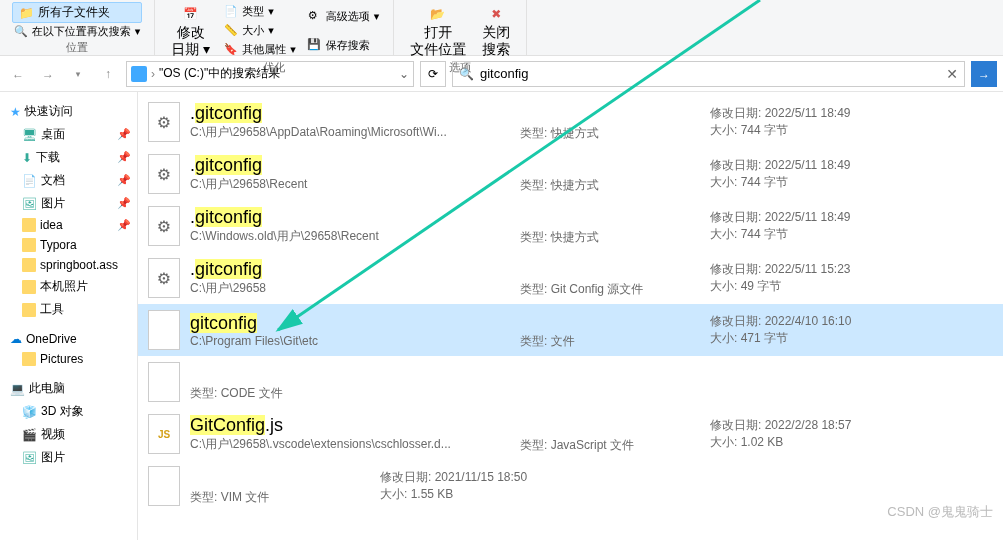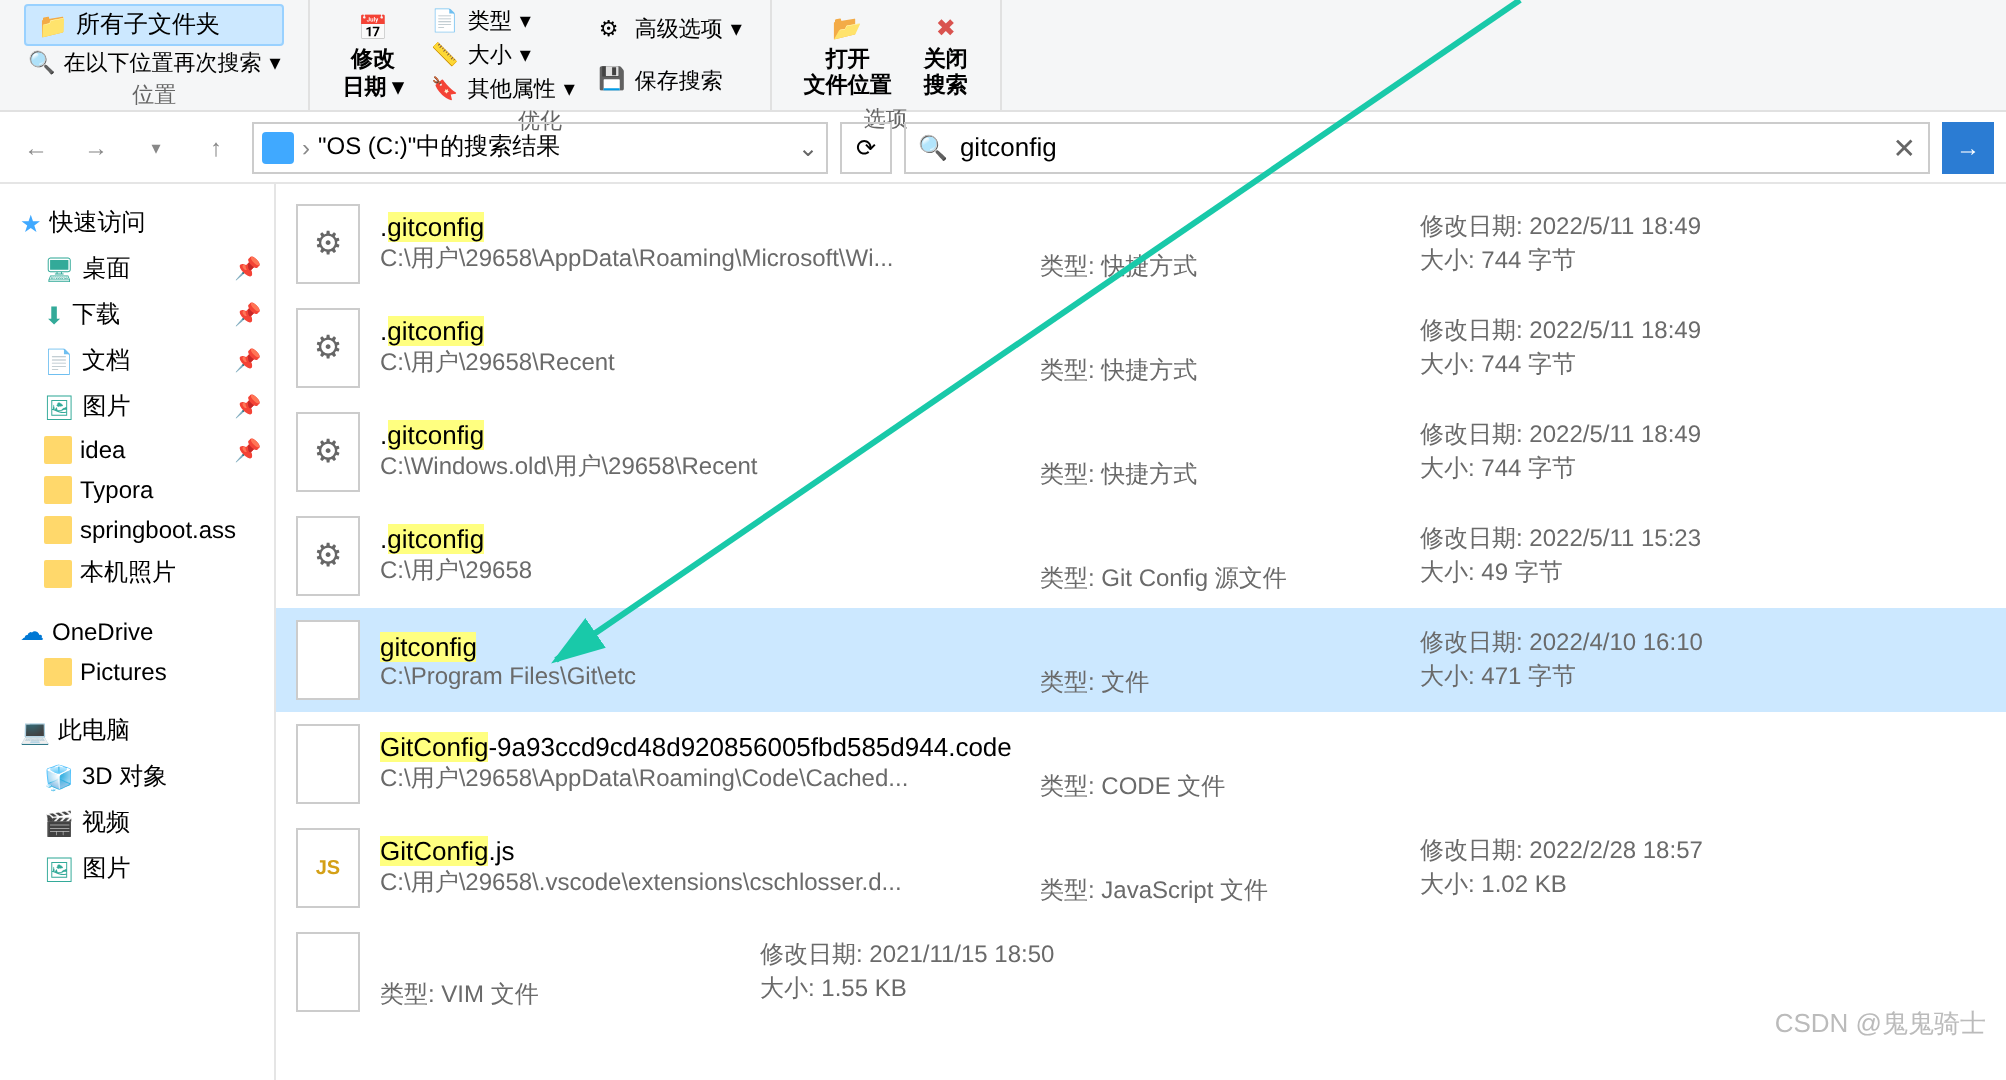--- a/index.html
+++ b/index.html
@@ -4,21 +4,21 @@
 <style>
 * { margin: 0; padding: 0; box-sizing: border-box; font-family: "Microsoft YaHei", "Segoe UI", sans-serif; }
 body { width: 1003px; height: 540px; background: #fff; overflow: hidden; position: relative; font-size: 12px; }
 
 .ribbon { height: 56px; background: #f5f6f7; border-bottom: 1px solid #e1e1e1; display: flex; }
 .ribbon-group { display: flex; flex-direction: column; border-right: 1px solid #e1e1e1; padding: 2px 8px 0; }
 .ribbon-group-items { display: flex; flex: 1; }
 .ribbon-group-label { text-align: center; color: #666; font-size: 11px; padding-bottom: 2px; }
 .ribbon-btn-v { display: flex; flex-direction: column; align-items: center; justify-content: center; padding: 2px 8px; cursor: pointer; }
 .ribbon-btn-v .ico { width: 20px; height: 20px; display: flex; align-items: center; justify-content: center; }
-.ribbon-btn-v .lbl { font-size: 11px; text-align: center; line-height: 1.2; font-weight: bold; }
+.ribbon-btn-v .lbl { font-size: 14px; text-align: center; line-height: 1.2; }
 .ribbon-subcol { display: flex; flex-direction: column; justify-content: space-around; padding: 0 4px; }
 .ribbon-subitem { display: flex; align-items: center; gap: 4px; font-size: 11px; padding: 1px 2px; cursor: pointer; white-space: nowrap; }
 .ribbon-subitem .mini-ico { width: 14px; height: 14px; }
 .pill { background: #cce8ff; border: 1px solid #99d1ff; border-radius: 2px; padding: 1px 6px; display: flex; align-items: center; gap: 4px; cursor: pointer; }
 
 .addrbar { height: 36px; display: flex; align-items: center; gap: 6px; padding: 4px 6px; border-bottom: 1px solid #e5e5e5; }
 .navbtn { width: 24px; height: 24px; display: flex; align-items: center; justify-content: center; color: #888; cursor: pointer; }
 .breadcrumb { flex: 0 0 288px; height: 26px; border: 1px solid #ccc; display: flex; align-items: center; padding: 0 4px; gap: 4px; cursor: text; }
 .bc-ico { width: 16px; height: 16px; background: #40a9ff; border-radius: 2px; }
 .bc-sep { color: #888; }
@@ -40,21 +40,21 @@
 
 .results { flex: 1; overflow: auto; padding: 4px 0; position: relative; }
 .result-row { display: flex; padding: 6px 10px; gap: 10px; cursor: pointer; }
 .result-row.selected { background: #cce8ff; }
 .file-ico { width: 32px; height: 40px; flex: 0 0 32px; border: 1px solid #ccc; background: #fff; position: relative; }
 .file-ico.gear::after { content: "⚙"; position: absolute; inset: 0; display: flex; align-items: center; justify-content: center; font-size: 16px; color: #666; }
 .file-ico.js::after { content: "JS"; position: absolute; inset: 0; display: flex; align-items: center; justify-content: center; font-size: 10px; font-weight: bold; color: #d4a017; }
 .col-main { flex: 0 0 320px; display: flex; flex-direction: column; justify-content: center; }
 .col-type { flex: 0 0 180px; display: flex; align-items: flex-end; color: #6a6a6a; }
 .col-meta { flex: 1; display: flex; flex-direction: column; justify-content: center; color: #6a6a6a; }
-.fname { font-size: 13px; color: #000; }
+.fname { font-size: 18px; color: #000; }
 .fname .hl { background: #ffff80; }
 .fpath { font-size: 12px; color: #6a6a6a; white-space: nowrap; overflow: hidden; text-overflow: ellipsis; }
 .meta-line { font-size: 12px; }
 
 .arrow-overlay { position: absolute; left: 0; top: 0; width: 1003px; height: 540px; pointer-events: none; }
 .watermark { position: absolute; right: 10px; bottom: 19px; color: #bbb; font-size: 13px; }
 </style>
 </head>
 <body>
 
@@ -169,20 +169,24 @@
         <span>Typora</span>
       </div>
     <div class="nav-item lv2">
         <span class="nav-ico folder"></span>
         <span>springboot.ass</span>
       </div>
     <div class="nav-item lv2">
         <span class="nav-ico folder"></span>
         <span>本机照片</span>
       </div>
+    <div class="nav-item lv2">
+        <span class="nav-ico folder"></span>
+        <span>工具</span>
+      </div>
     <div style="height:8px"></div>
     <div class="nav-item">
         <span style="color:#0078d4">☁</span>
         <span>OneDrive</span>
       </div>
     <div class="nav-item lv2">
         <span class="nav-ico folder"></span>
         <span>Pictures</span>
       </div>
     <div style="height:8px"></div>
@@ -260,24 +264,20 @@
           <div class="fpath">C:\Program Files\Git\etc</div>
         </div>
         <div class="col-type">类型: 文件</div>
         <div class="col-meta">
           <div class="meta-line">修改日期: 2022/4/10 16:10</div>
           <div class="meta-line">大小: 471 字节</div>
         </div>
       </div>
       <div class="result-row">
         <div class="file-ico plain"></div>
-        <div class="col-main">
-          <div class="fname"><span class="hl">GitConfig</span>-9a93ccd9cd48d920856005fbd585d944.code</div>
-          <div class="fpath">C:\用户\29658\AppData\Roaming\Code\Cached...</div>
-        </div>
         <div class="col-type">类型: CODE 文件</div>
       </div>
       <div class="result-row">
         <div class="file-ico js"></div>
         <div class="col-main">
           <div class="fname"><span class="hl">GitConfig</span>.js</div>
           <div class="fpath">C:\用户\29658\.vscode\extensions\cschlosser.d...</div>
         </div>
         <div class="col-type">类型: JavaScript 文件</div>
         <div class="col-meta">

